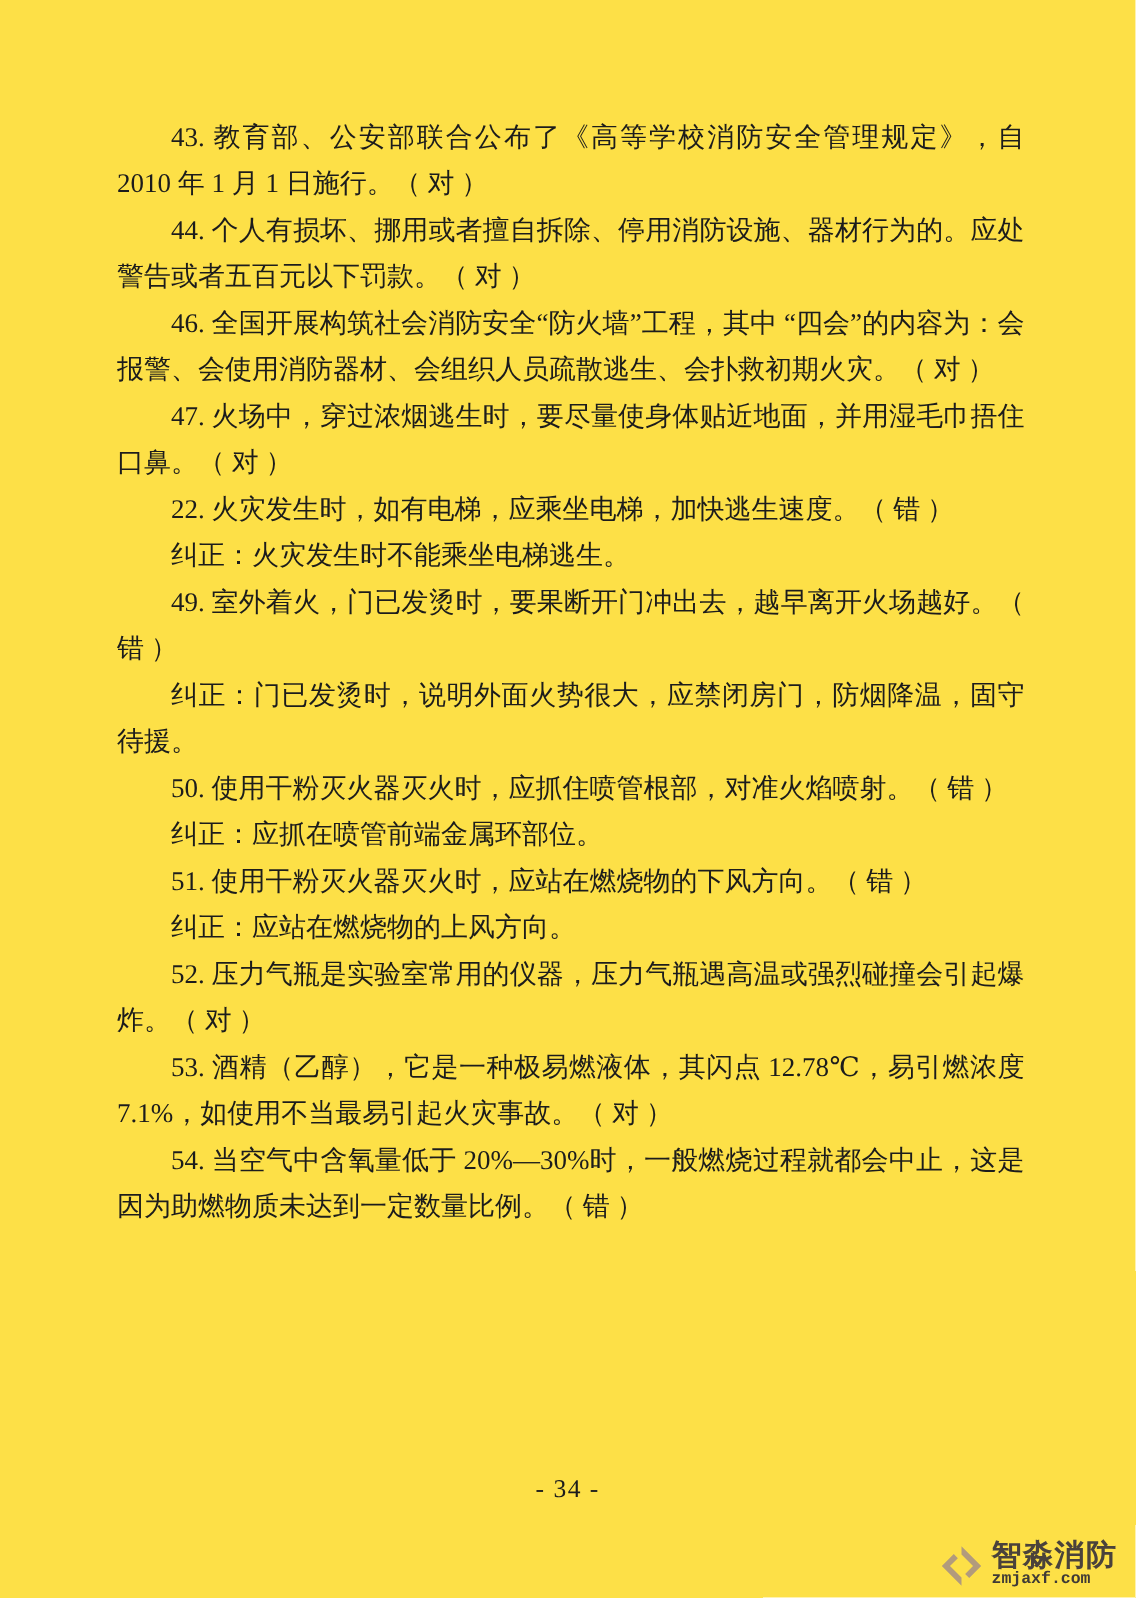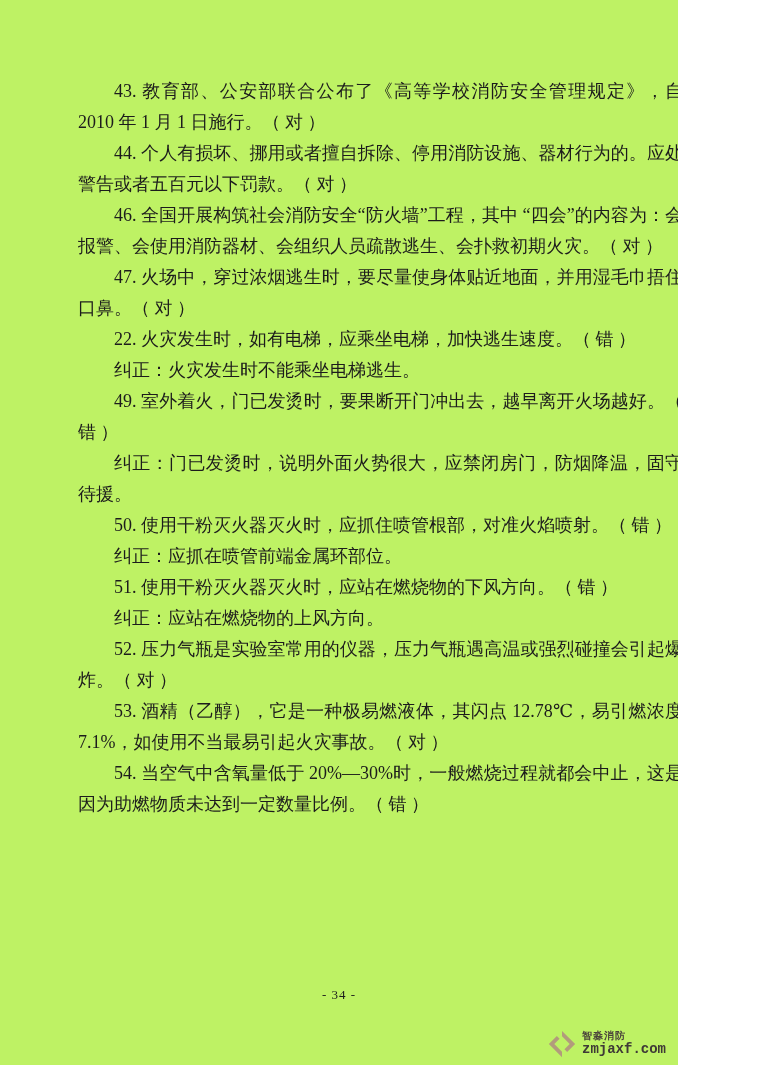--- a/index.html
+++ b/index.html
@@ -2,23 +2,23 @@
 <html><head>
 <meta charset="utf-8">
 <style>
   html, body {
     margin: 0;
     padding: 0;
     background: #ffffff;
   }
   .page {
     position: relative;
-    width: 678px;
+    width: 757px;
     height: 1065px;
-    background: #bef264;
+    background: #fde047;
     overflow: hidden;
     font-family: "Liberation Serif", "DejaVu Serif", serif;
     color: #1c1c1c;
   }
   .doc-body {
     position: absolute;
     left: 78px;
     top: 76px;
     width: 605px;
     height: 890px;
@@ -35,46 +35,46 @@
   .doc-body p.correction {
     font-family: "Liberation Sans", "DejaVu Sans", sans-serif;
     font-weight: normal;
   }
   .page-number {
     position: absolute;
     left: 0;
     right: 0;
     bottom: 62px;
     text-align: center;
-    font-size: 13px;
+    font-size: 17px;
     letter-spacing: 1px;
   }
   .brand {
     position: absolute;
     right: 12px;
     bottom: 5px;
     display: flex;
     align-items: center;
     gap: 5px;
   }
   .brand-text {
     display: flex;
     flex-direction: column;
     line-height: 1.05;
   }
   .brand-name {
     font-family: "Liberation Sans", "DejaVu Sans", sans-serif;
-    font-size: 10px;
+    font-size: 20px;
     font-weight: bold;
     color: #4a423b;
     letter-spacing: 1px;
   }
   .brand-url {
     font-family: "Liberation Mono", "DejaVu Sans Mono", monospace;
-    font-size: 14px;
+    font-size: 11px;
     font-weight: bold;
     color: #3f3a36;
   }
   .brand-icon svg {
     display: block;
   }
 </style>
 </head>
 <body>
 

